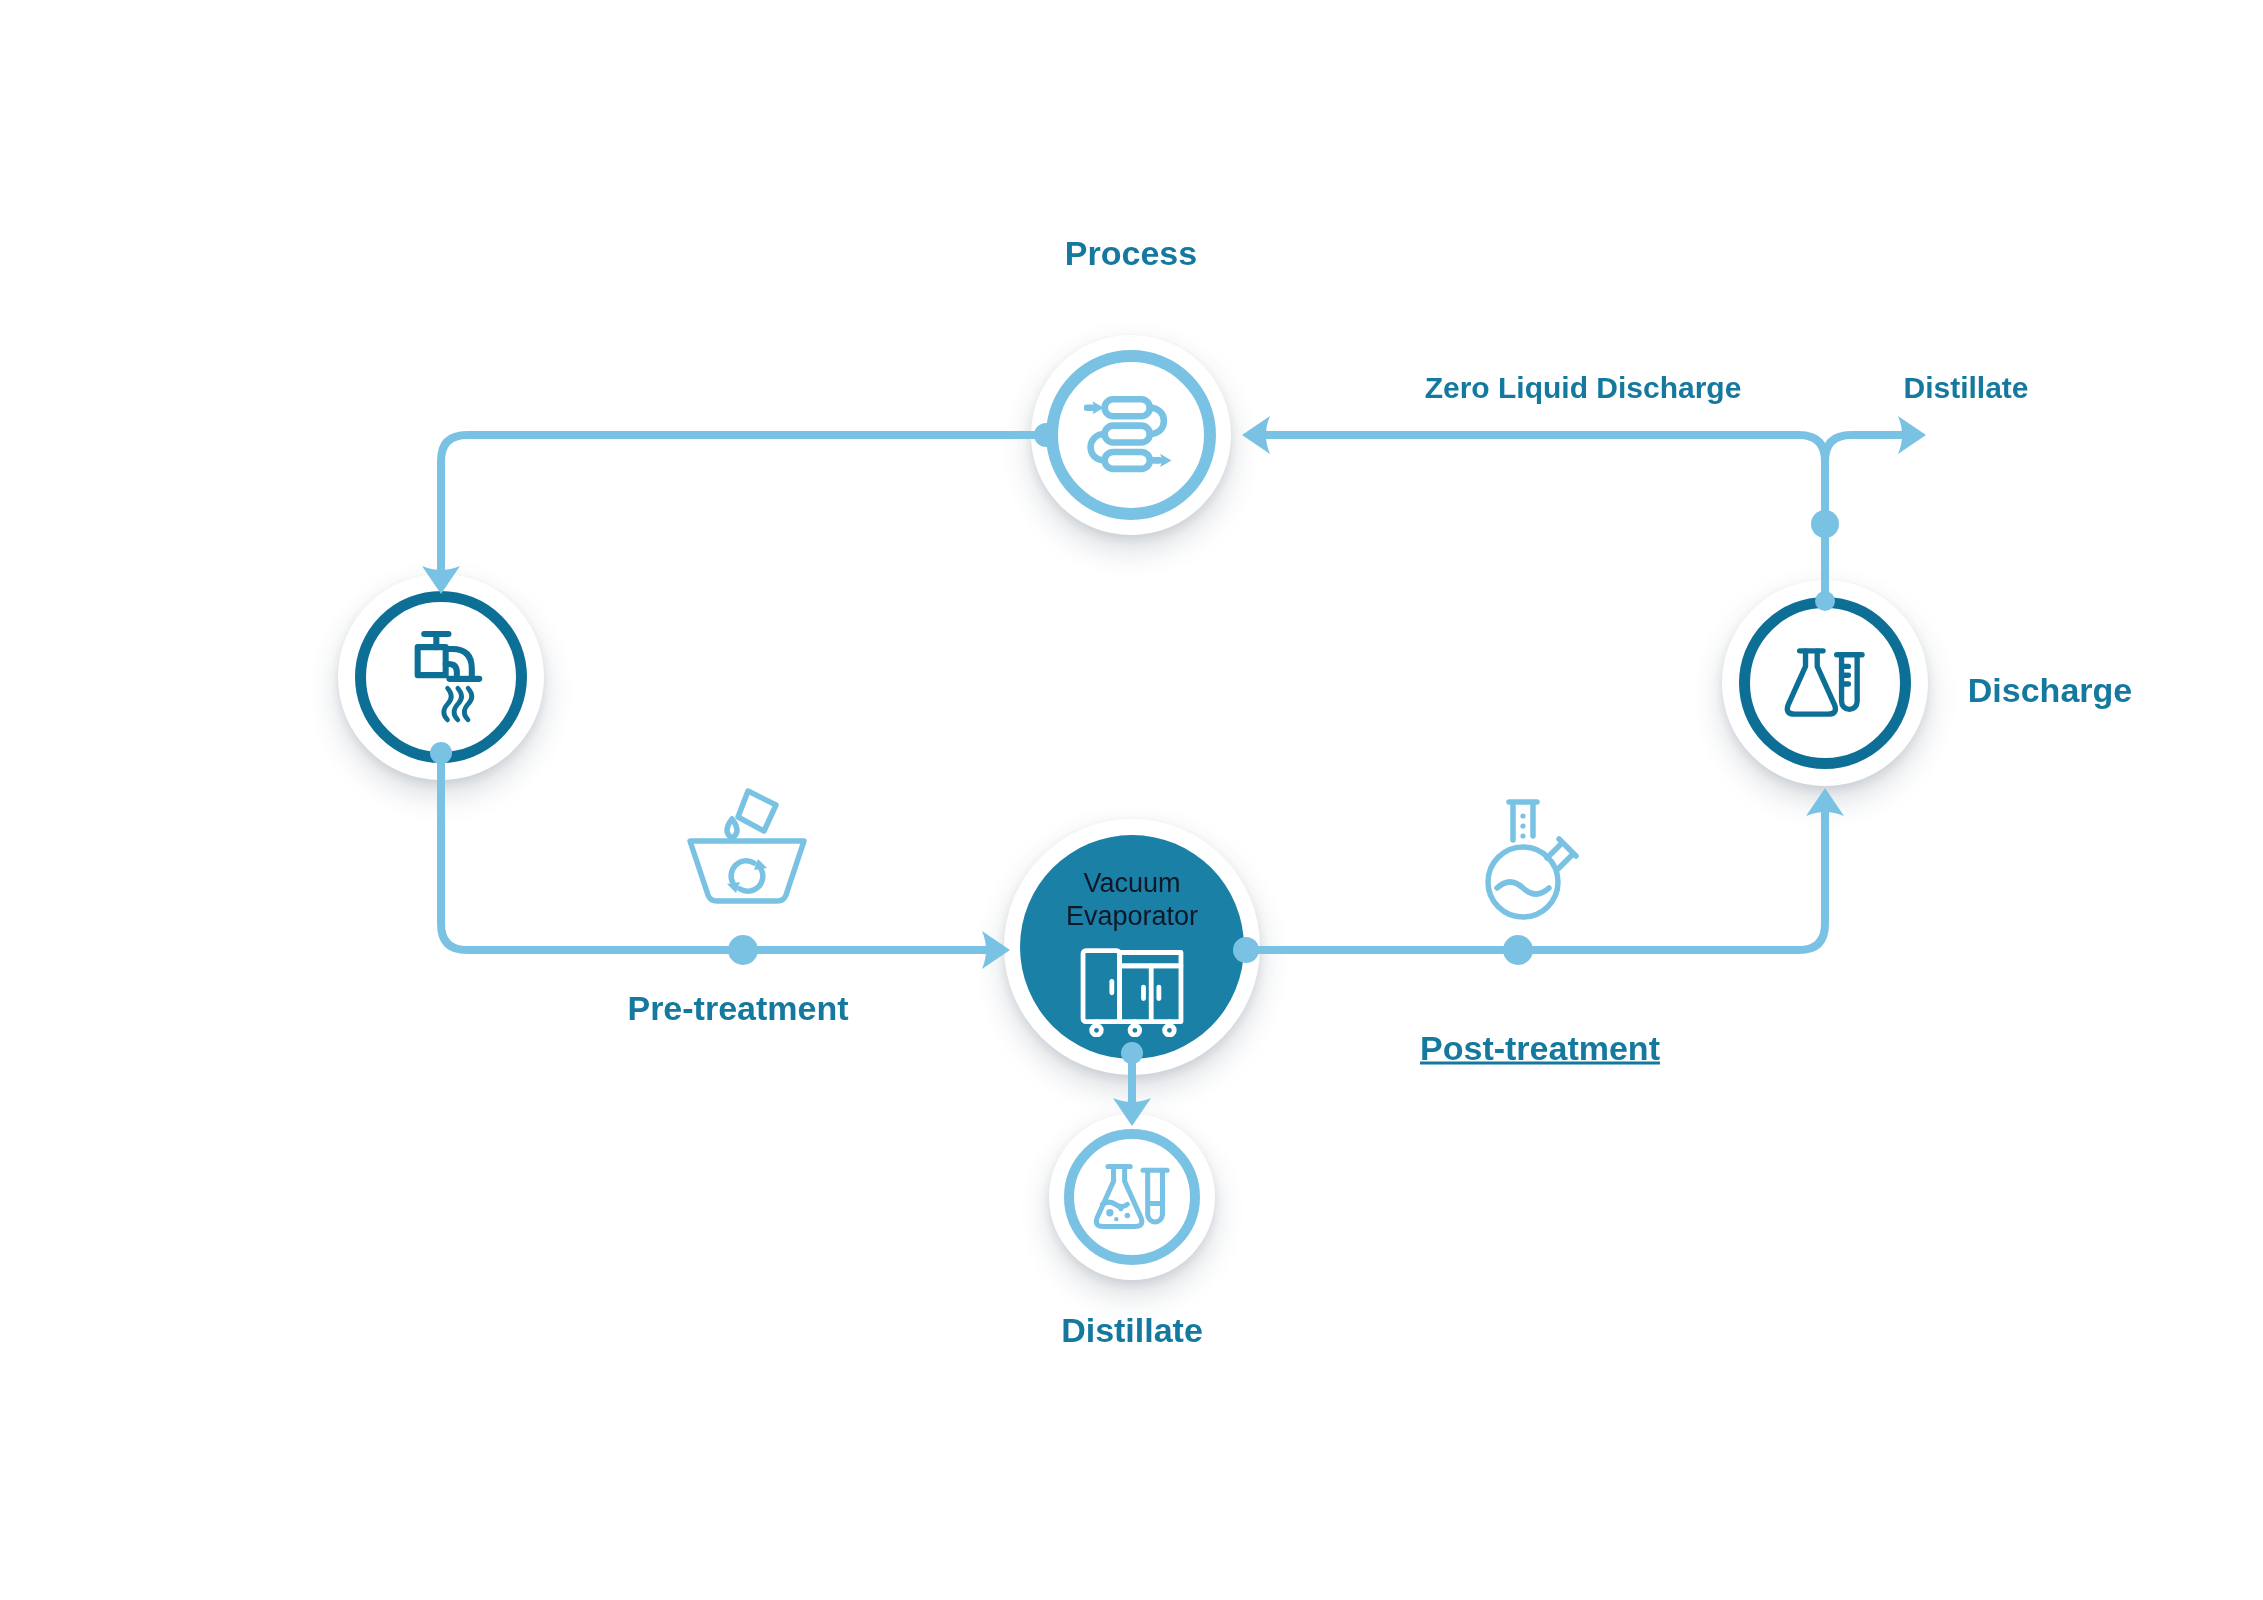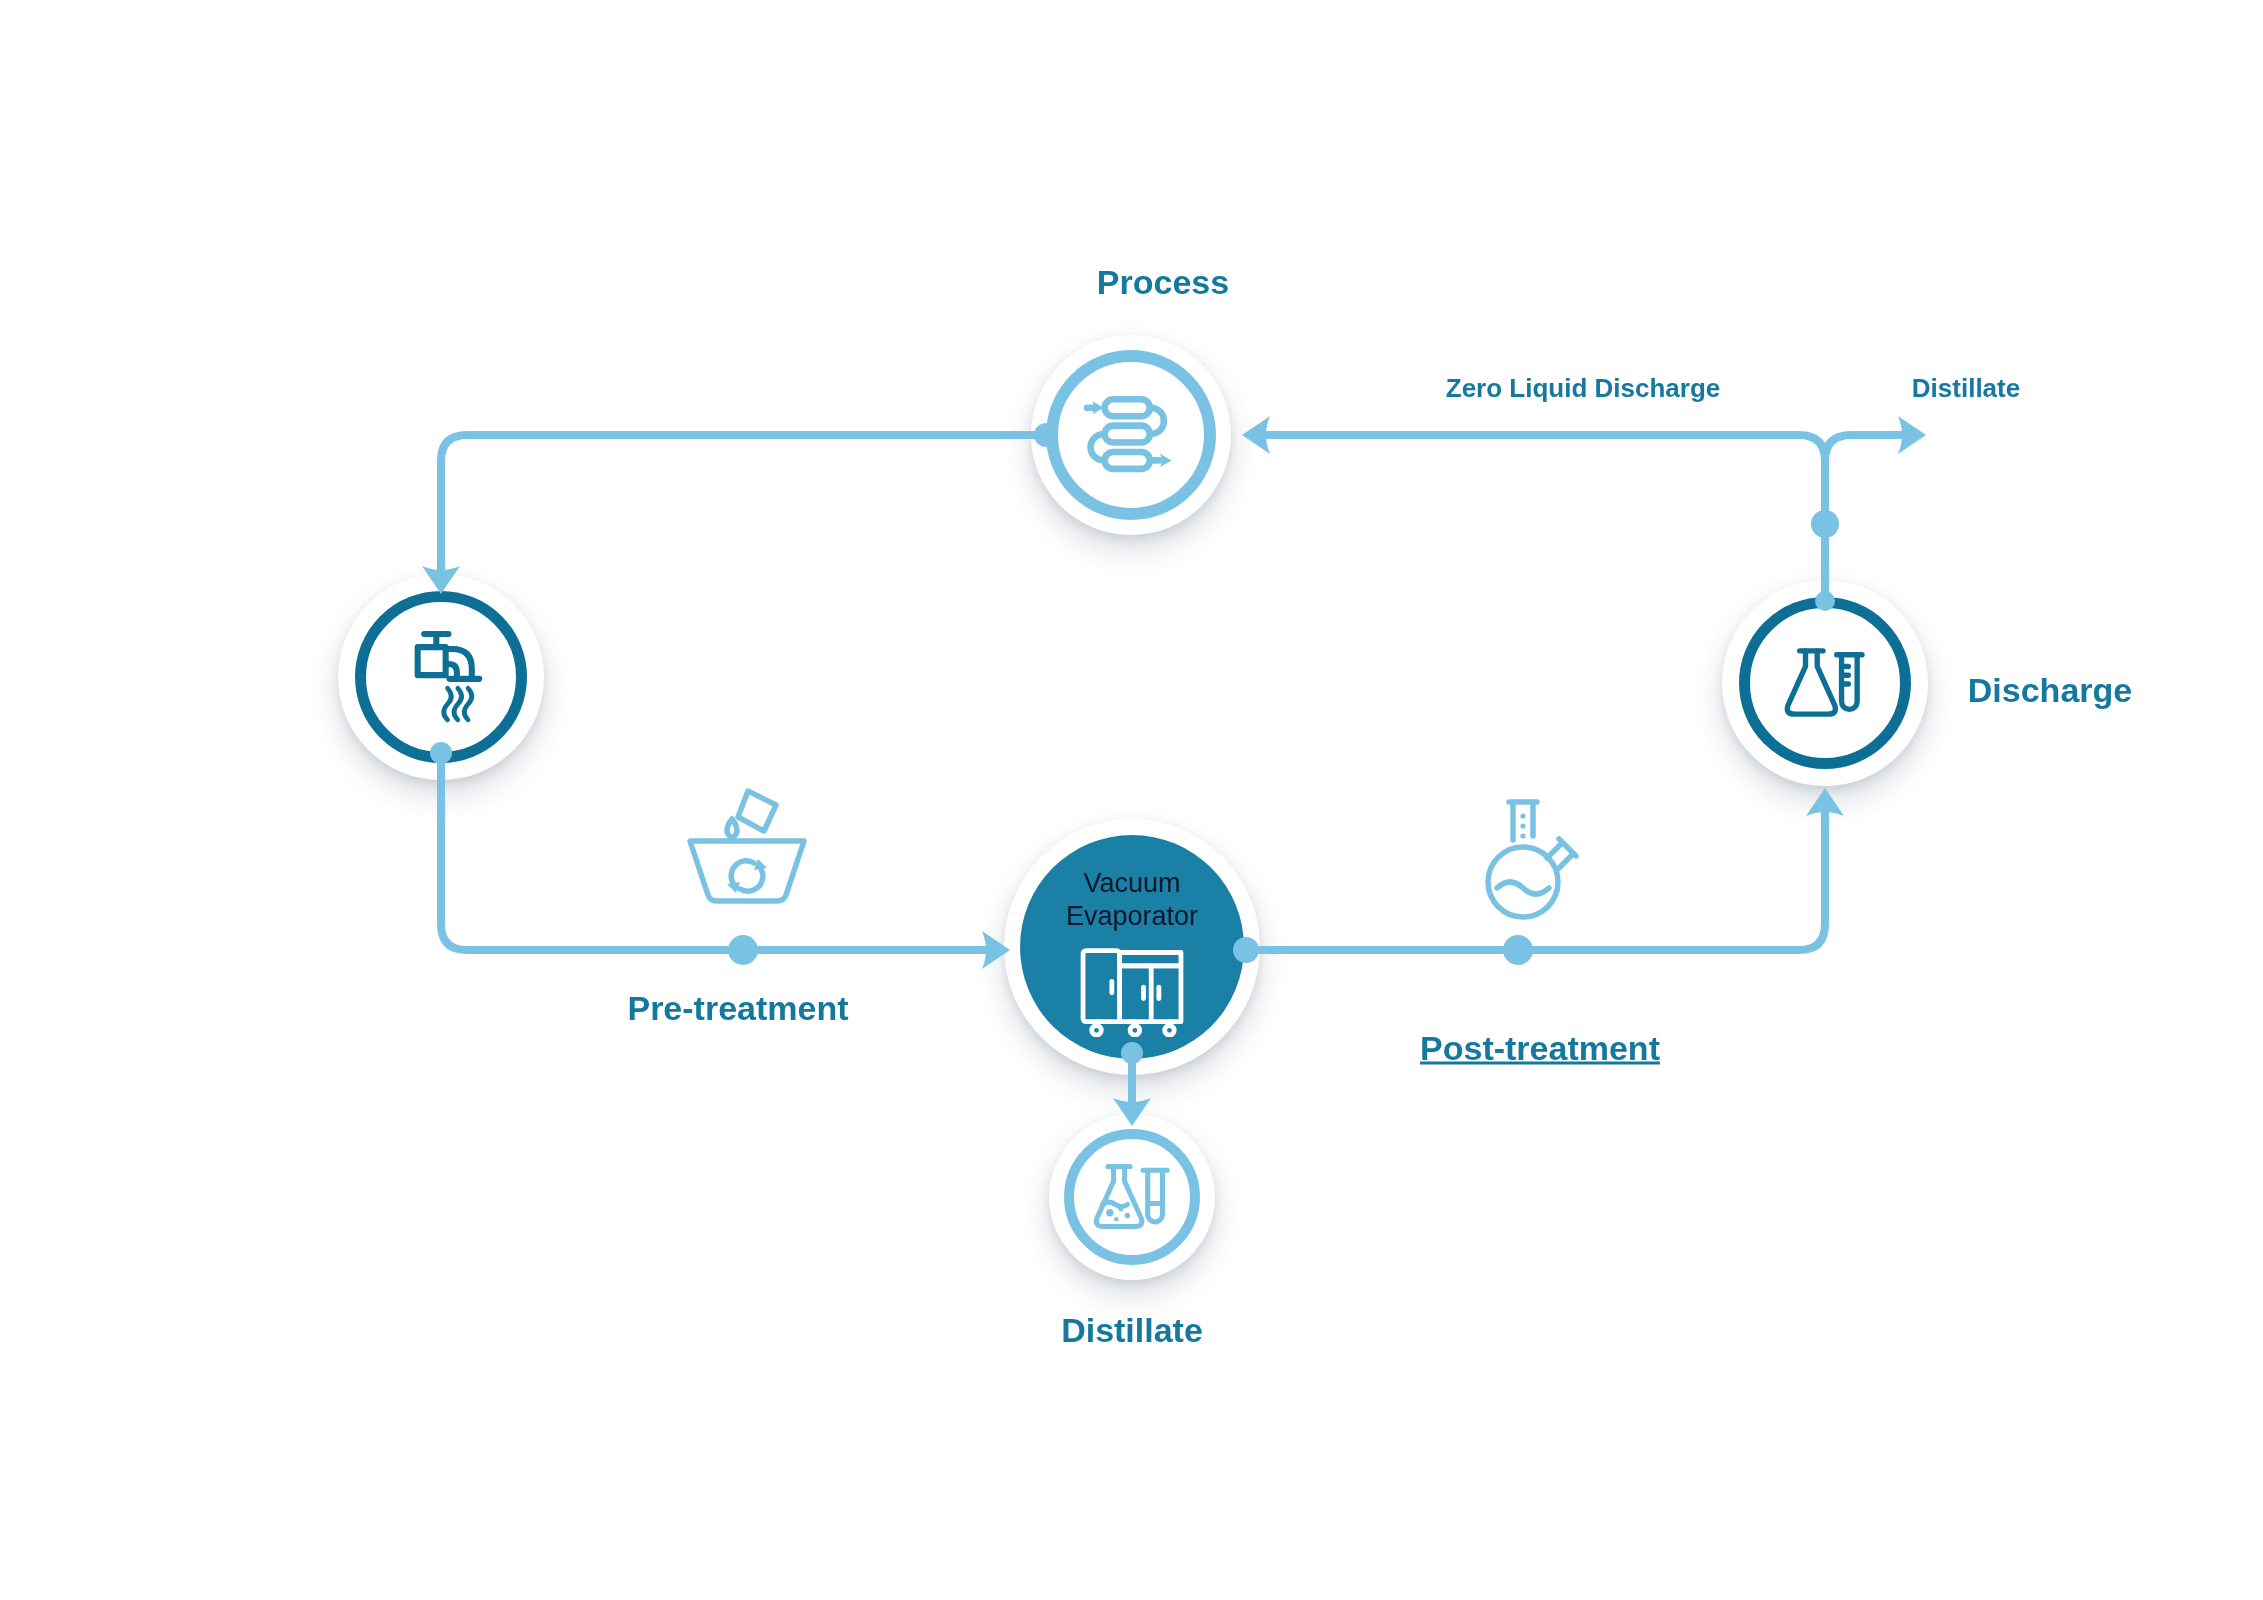--- a/index.html
+++ b/index.html
@@ -78,24 +78,24 @@
   .lbl {
     position: absolute;
     transform: translate(-50%, -50%);
     color: #15799f;
     font-weight: 700;
     font-size: 34px;
     text-align: center;
     white-space: nowrap;
     z-index: 4;
   }
-  .lbl-big { font-size: 26px; }
+  .lbl-big { font-size: 30px; }
   .lbl-wrap { white-space: normal; line-height: 1.28; }
 
-  .lbl-process        { left: 1131px; top: 282px; margin-left: 32px; }
+  .lbl-process        { left: 1131px; top: 253px; }
   .lbl-zld            { left: 1583px; top: 388px; }
   .lbl-discharge      { left: 1966px; top: 388px; }
   .lbl-process-water  { left: 193px;  top: 686px; width: 230px; }
   .lbl-distillate     { left: 2050px; top: 690px; }
   .lbl-pre-treatment  { left: 738px;  top: 1008px; }
   .lbl-post-treatment { left: 1540px; top: 1048px; text-decoration: underline; }
   .lbl-concentrate    { left: 1132px; top: 1330px; }
 
   
   .float-icon { position: absolute; z-index: 1; }

